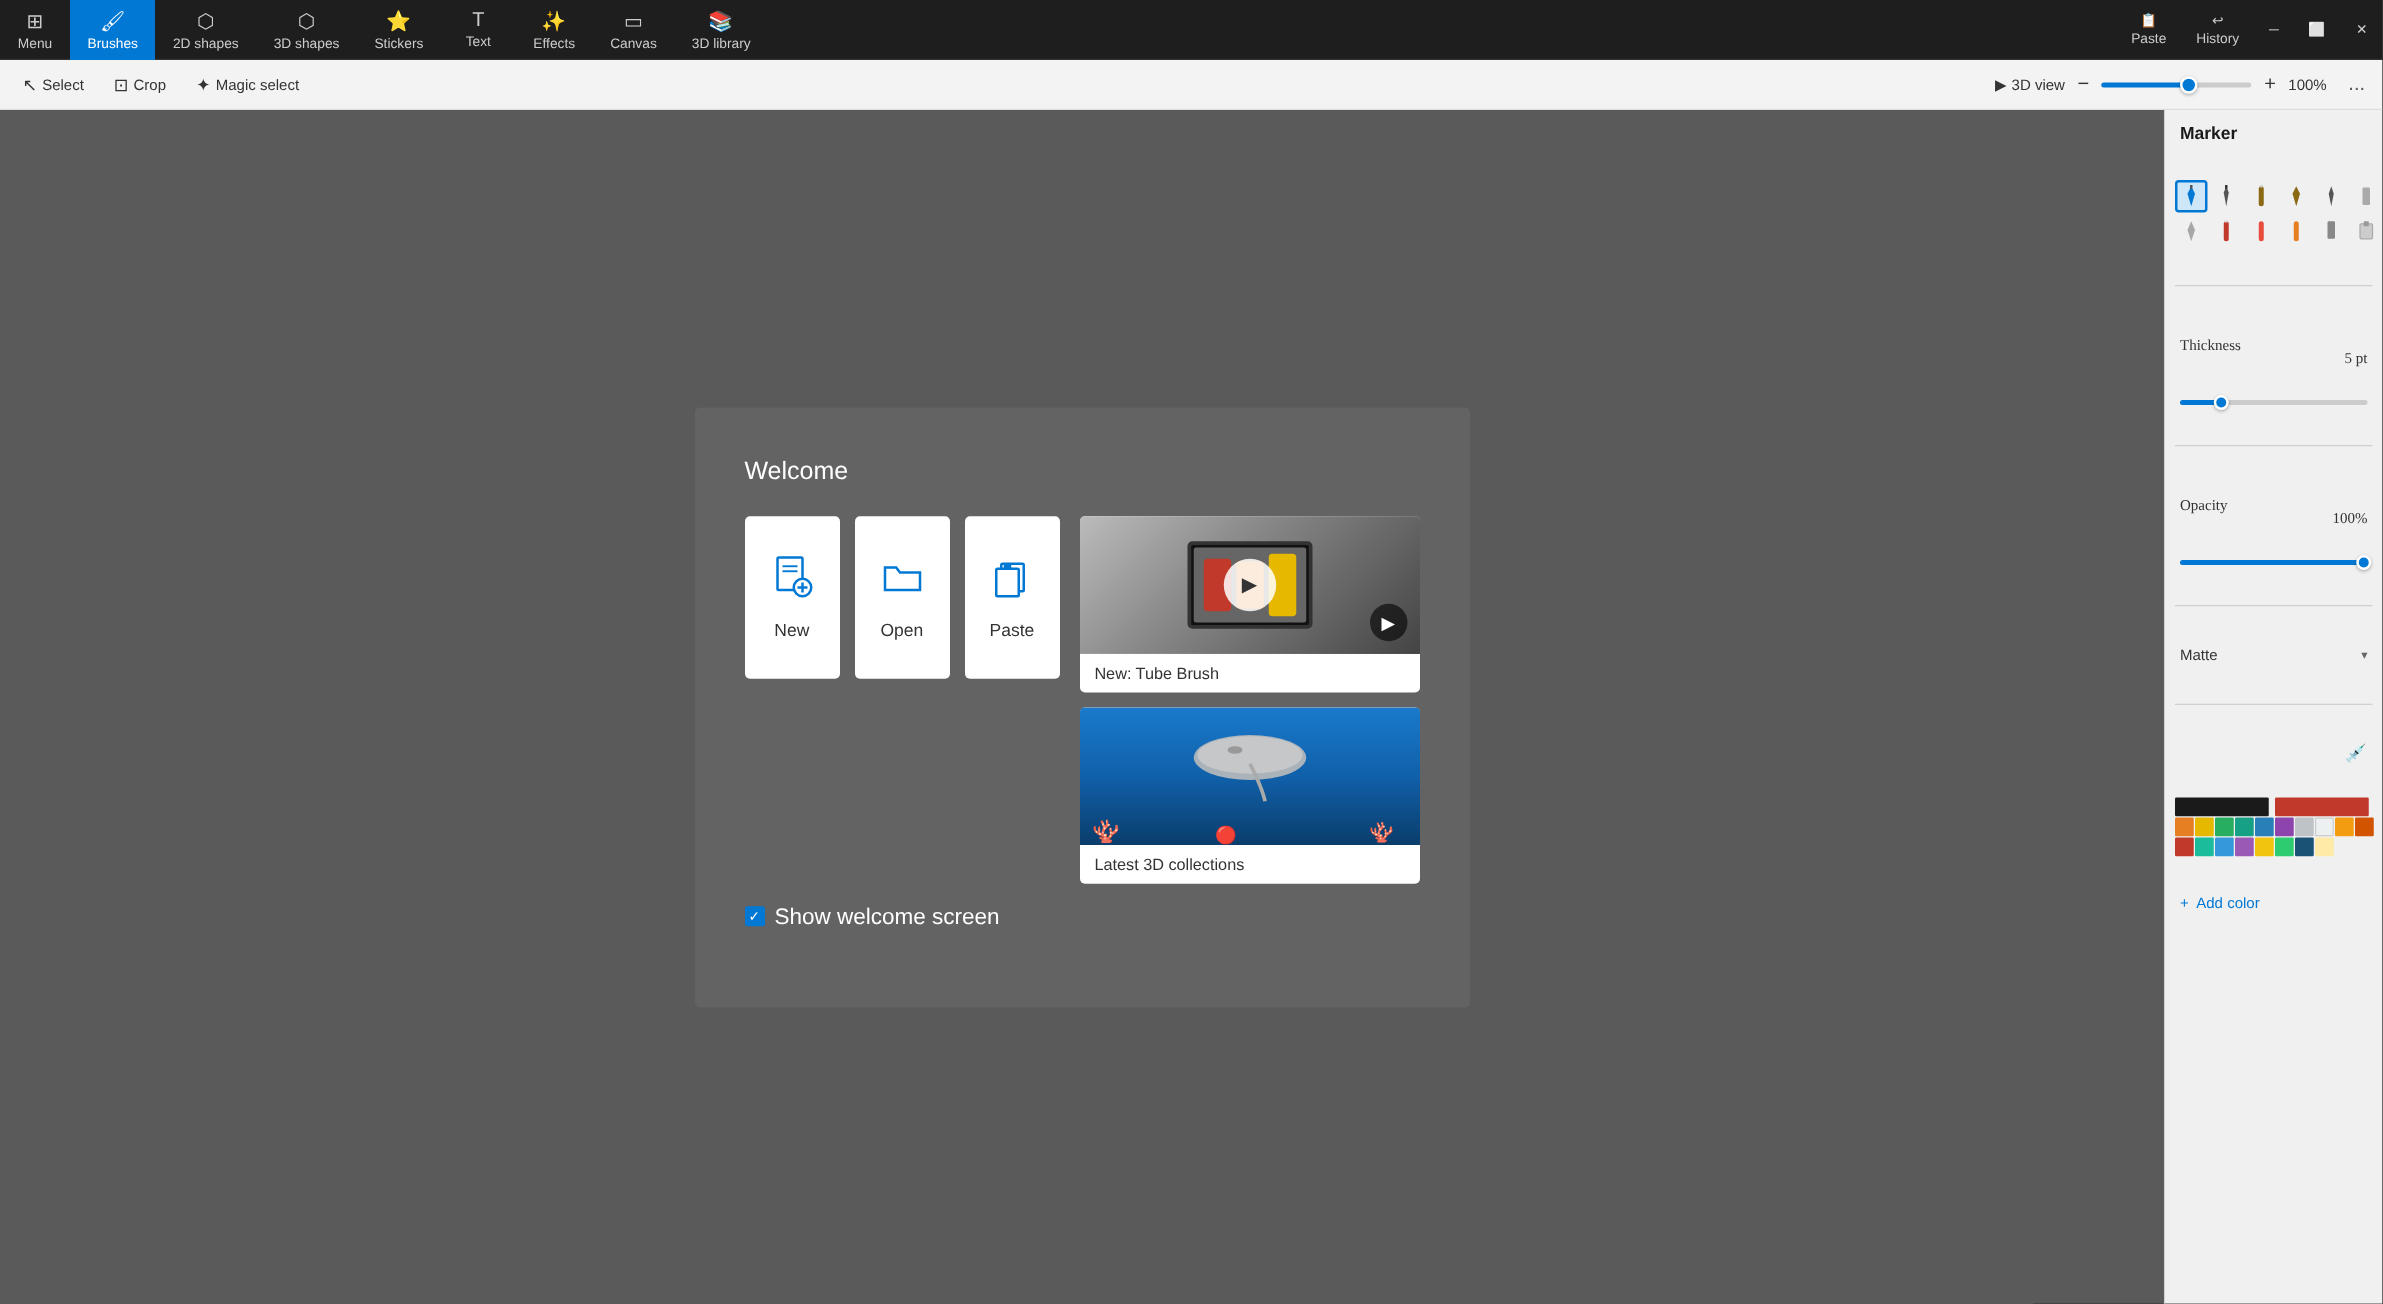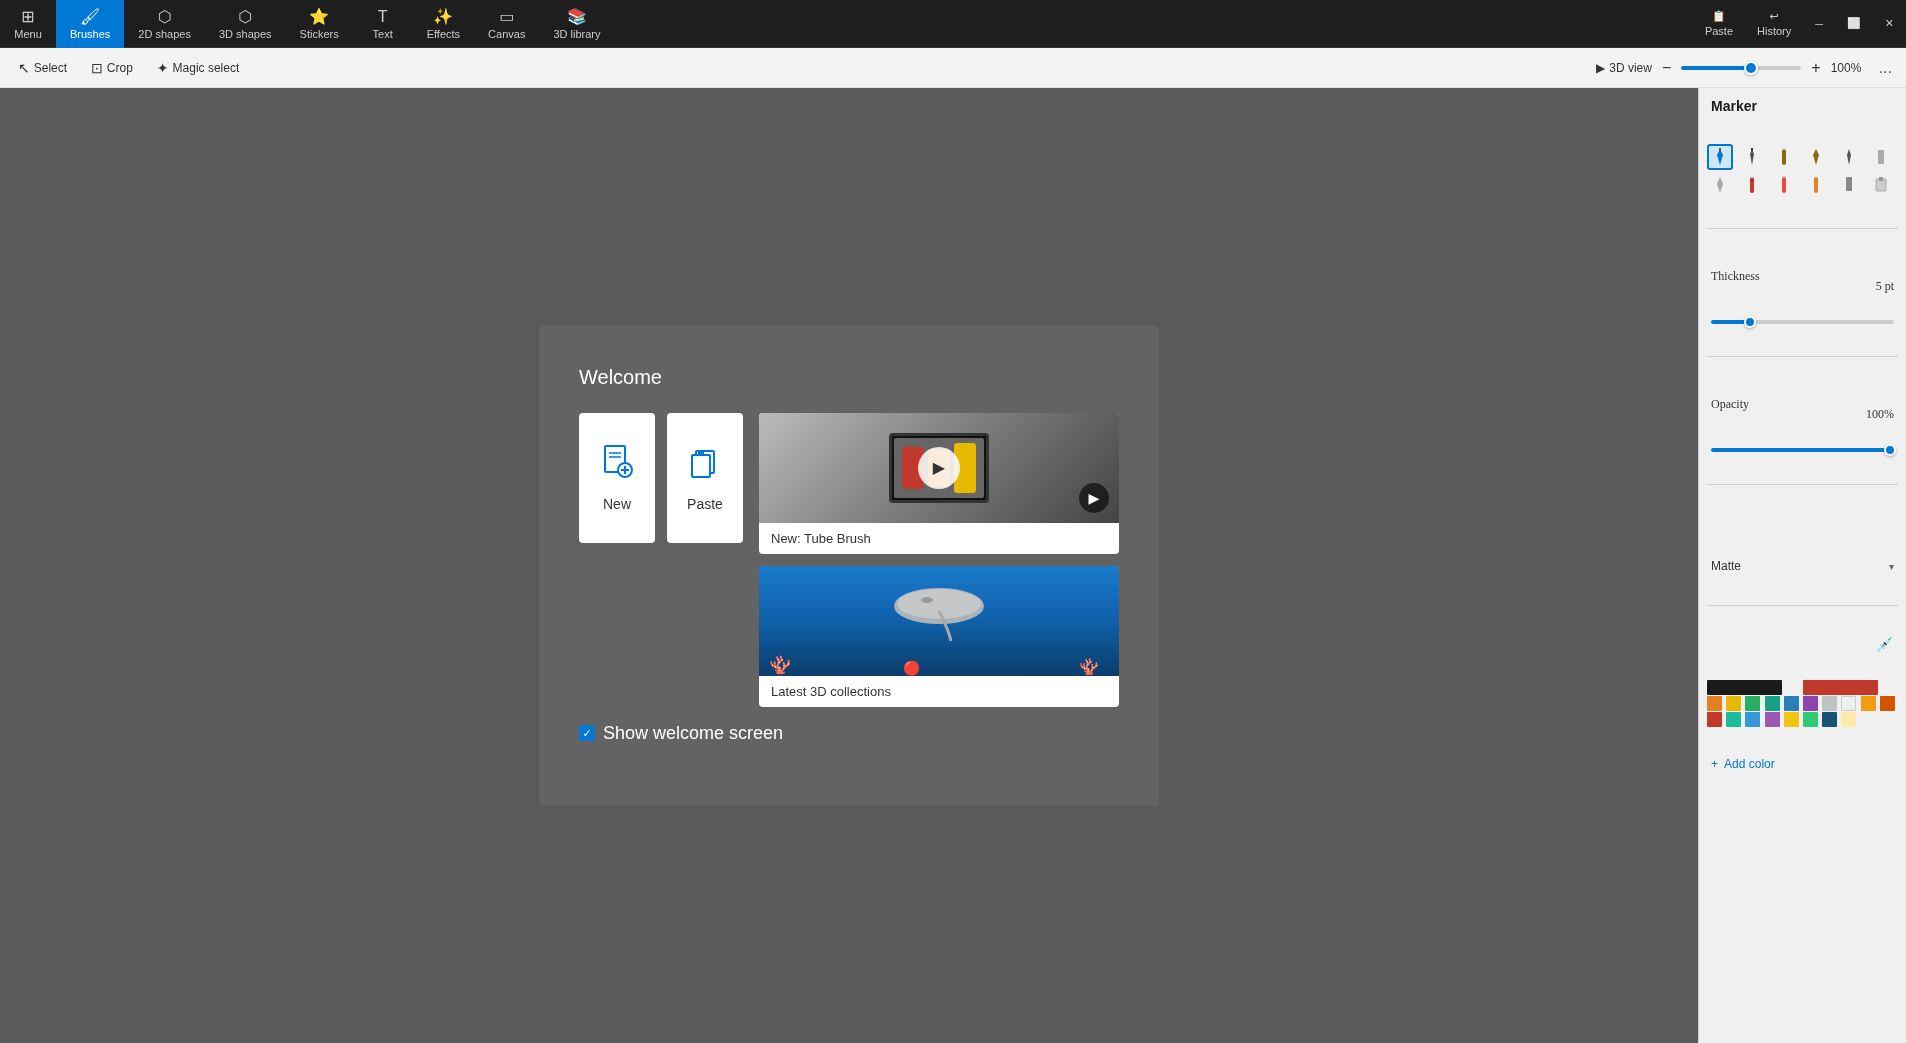--- a/index.html
+++ b/index.html
@@ -247,21 +247,21 @@
       display: flex;
       align-items: center;
       justify-content: center;
       flex-shrink: 0;
     }
     .checkmark { color: #fff; font-size: 11px; }
     .checkbox-label { font-size: 18px; color: #fff; }
 
     
     .right-panel {
-      width: 208px;
+      width: 175px;
       background: #f0f0f0;
       border-left: 1px solid #d0d0d0;
       display: flex;
       flex-direction: column;
       padding: 0;
       gap: 20px;
     }
     .panel-header {
       padding: 10px 12px 6px;
       font-size: 14px;
@@ -327,21 +327,20 @@
       box-shadow: 0 1px 3px rgba(0,0,0,0.3);
     }
     .thumb-thickness { left: 18%; }
     .thumb-opacity { left: 98%; transform: translateX(-50%); }
 
     .matte-row {
       display: flex;
       align-items: center;
       justify-content: space-between;
       padding: 6px 12px;
-      margin-top: 42px;
     }
     .matte-label { font-size: 12px; color: #333; }
     .matte-arrow { font-size: 10px; color: #666; }
 
     .eyedropper-row {
       display: flex;
       justify-content: flex-end;
       padding: 4px 12px;
     }
     .eyedropper-btn { font-size: 14px; cursor: pointer; color: #555; }
@@ -478,20 +477,28 @@
                   <circle cx="26" cy="26" r="7" fill="#fff" stroke="#0078d4" stroke-width="2"></circle>
                   <line x1="26" y1="22" x2="26" y2="30" stroke="#0078d4" stroke-width="2"></line>
                   <line x1="22" y1="26" x2="30" y2="26" stroke="#0078d4" stroke-width="2"></line>
                 </svg>
               </span>
               <span class="welcome-card-label">New</span>
             </div>
             <div class="welcome-card">
               <span class="welcome-card-icon">
                 <svg width="36" height="36" viewBox="0 0 36 36" fill="none">
+                  <path d="M4 10 L4 28 L32 28 L32 14 L16 14 L13 10 Z" stroke="#0078d4" stroke-width="2" fill="none"></path>
+                </svg>
+              </span>
+              <span class="welcome-card-label">Open</span>
+            </div>
+            <div class="welcome-card">
+              <span class="welcome-card-icon">
+                <svg width="36" height="36" viewBox="0 0 36 36" fill="none">
                   <rect x="9" y="7" width="18" height="22" rx="1" stroke="#0078d4" stroke-width="2" fill="none"></rect>
                   <rect x="5" y="11" width="18" height="22" rx="1" stroke="#0078d4" stroke-width="2" fill="white"></rect>
                   <rect x="11" y="7" width="6" height="4" rx="1" fill="#0078d4"></rect>
                 </svg>
               </span>
               <span class="welcome-card-label">Paste</span>
             </div>
           </div>
 
           <div class="welcome-right">

